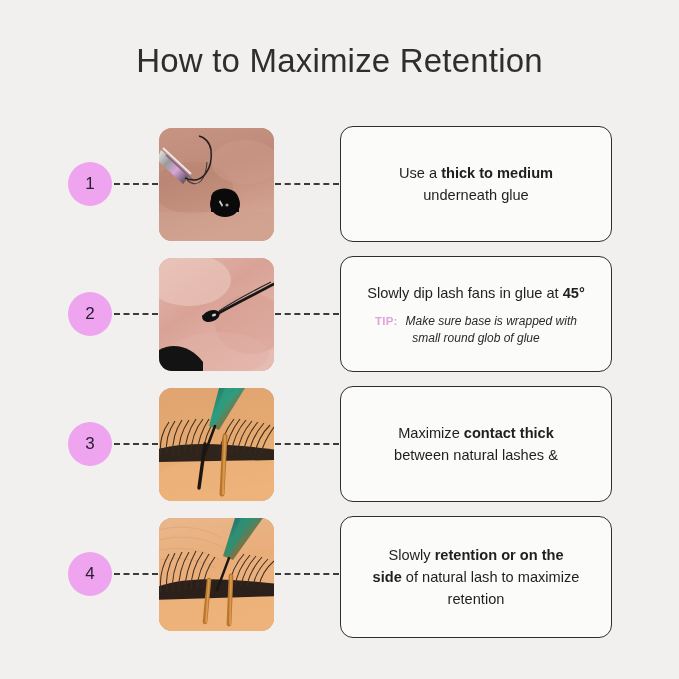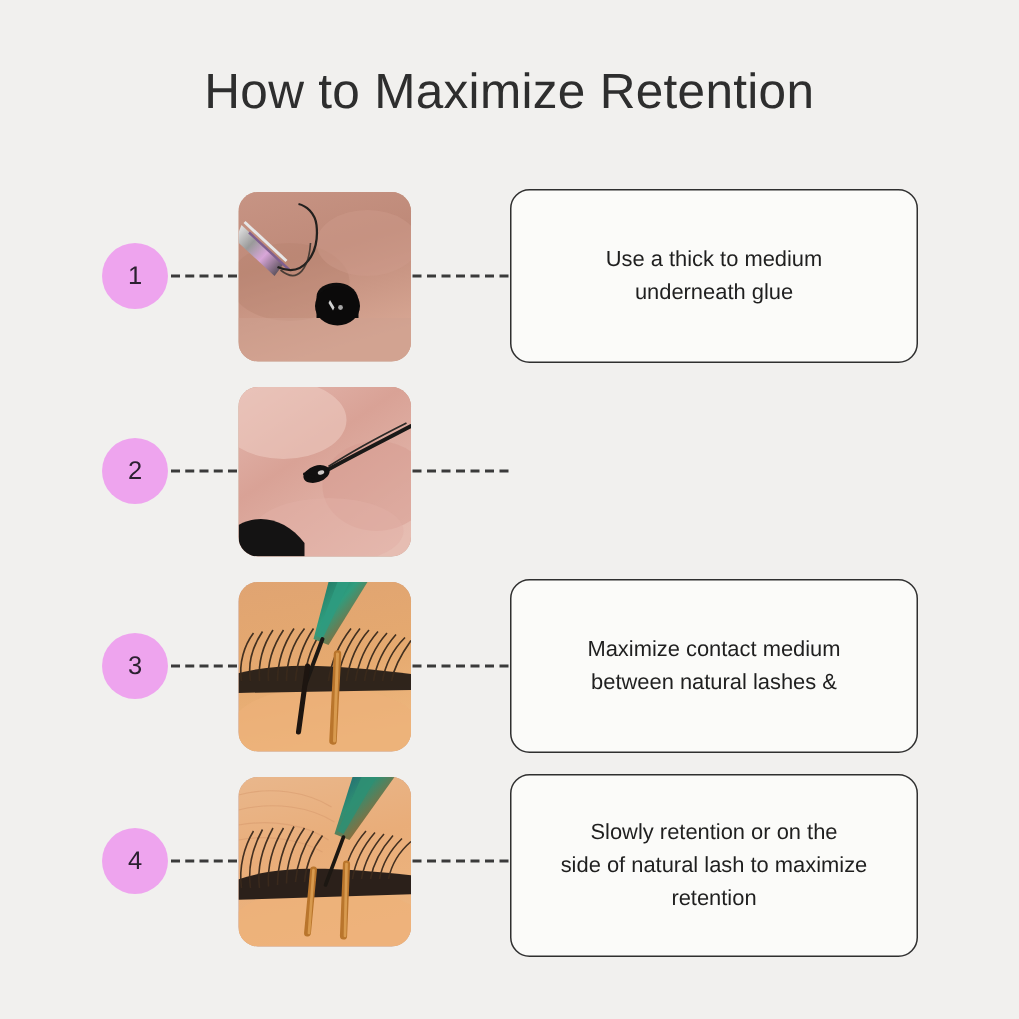--- a/index.html
+++ b/index.html
@@ -107,21 +107,21 @@
   }
   .card-4 { height: 122px; }
   .card-line {
     text-align: center;
     font-size: 14.6px;
     line-height: 22px;
     color: #1f1f1f;
     font-family: "Liberation Sans", sans-serif;
     font-weight: 400;
   }
-  .card-line b { font-weight: 400; }
+  .card-line b { font-weight: 700; }
   .tip-block {
     margin-top: 7px;
     text-align: center;
   }
   .tip-label {
     color: #e3a2dd;
     font-weight: 700;
     font-style: normal;
     font-size: 11.5px;
     letter-spacing: 0.2px;
@@ -198,20 +198,28 @@
         <ellipse cx="60" cy="96" rx="50" ry="22" fill="#e2b0a5" opacity="0.5"></ellipse>
         <path d="M115 26 C 96 36, 76 46, 58 56" stroke="#191817" stroke-width="2.6" fill="none" stroke-linecap="round"></path>
         <path d="M112 24 C 94 33, 74 44, 60 53" stroke="#2b2927" stroke-width="1.2" fill="none"></path>
         <ellipse cx="52" cy="58" rx="9" ry="5.5" fill="#111010" transform="rotate(-18 52 58)"></ellipse>
         <ellipse cx="55" cy="57" rx="2.2" ry="1.4" fill="#f0eae8" opacity="0.85" transform="rotate(-18 55 57)"></ellipse>
         <path d="M44 58 L 50 60" stroke="#111010" stroke-width="2" stroke-linecap="round"></path>
         <path d="M0 92 C 14 84, 32 88, 44 104 L 44 113 L 0 113 Z" fill="#141313"></path>
       </svg>
     </div>
     <div class="dash dash-right"></div>
+    <div class="card">
+      <div class="card-line"><span>Slowly dip lash fans in glue at </span><b>45°</b></div>
+      <div class="tip-block">
+        <span class="tip-label">TIP:&nbsp;</span>
+        <span class="tip-text">Make sure base is wrapped with</span>
+        <div class="tip-text">small round glob of glue</div>
+      </div>
+    </div>
   </div>
 
   <div class="row row-3">
     <div class="num-bubble">3</div>
     <div class="dash dash-left"></div>
     <div class="photo">
       <svg viewBox="0 0 115 113" preserveAspectRatio="none">
         <defs>
           <linearGradient id="skin3" x1="0" y1="0" x2="0.2" y2="1">
             <stop offset="0%" stop-color="#e0a472"></stop>
@@ -254,21 +262,21 @@
           <path d="M66 0 L 74 0 L 56 38 L 52 36 Z" fill="#2d9b7f" opacity="0.9"></path>
           <path d="M56 38 L 44 70" stroke="#1b1713" stroke-width="2.6" stroke-linecap="round"></path>
           <path d="M46 56 L 40 100" stroke="#1d1510" stroke-width="3.4" stroke-linecap="round"></path>
           <path d="M66 48 L 63 106" stroke="#b9752c" stroke-width="5" stroke-linecap="round"></path>
           <path d="M66 48 L 64 106" stroke="#d89a4e" stroke-width="2" stroke-linecap="round"></path>
         </g>
       </svg>
     </div>
     <div class="dash dash-right"></div>
     <div class="card">
-      <div class="card-line"><span>Maximize </span><b>contact medium</b></div>
+      <div class="card-line"><span>Maximize </span><b>contact thick</b></div>
       <div class="card-line"><span>between natural lashes &amp;</span></div>
     </div>
   </div>
 
   <div class="row row-4">
     <div class="num-bubble">4</div>
     <div class="dash dash-left"></div>
     <div class="photo">
       <svg viewBox="0 0 115 113" preserveAspectRatio="none">
         <defs>

